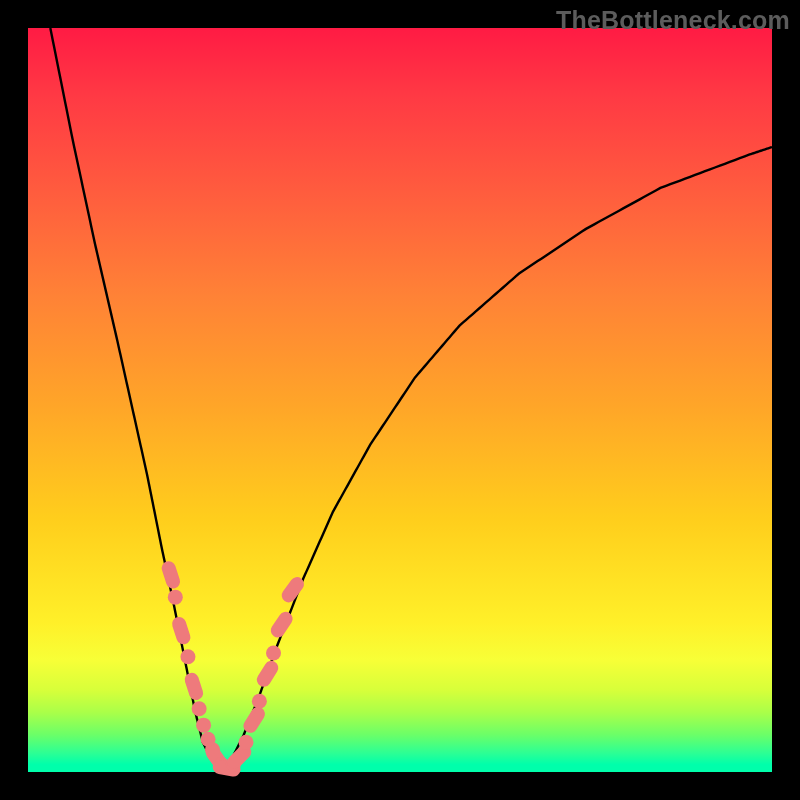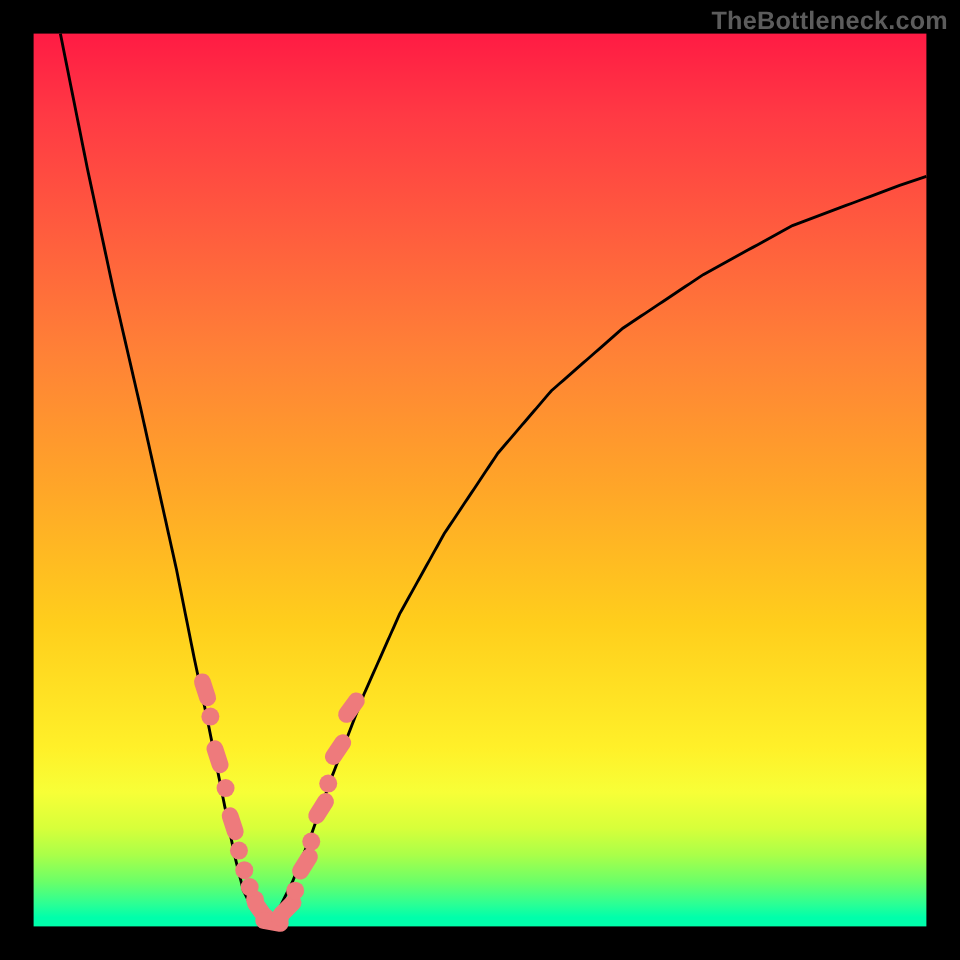--- a/index.html
+++ b/index.html
@@ -42,21 +42,21 @@
       #2bff95 97.5%,
       #00ffab 99%,
       #00ffab 100%
     );
   }
   .watermark {
     position: absolute;
     top: 6px;
     right: 10px;
     color: #5c5c5c;
-    font-size: 21px;
+    font-size: 25px;
     font-weight: 600;
     letter-spacing: 0.2px;
     user-select: none;
   }
   svg.curves {
     position: absolute;
     left: 0;
     top: 0;
     width: 744px;
     height: 744px;

